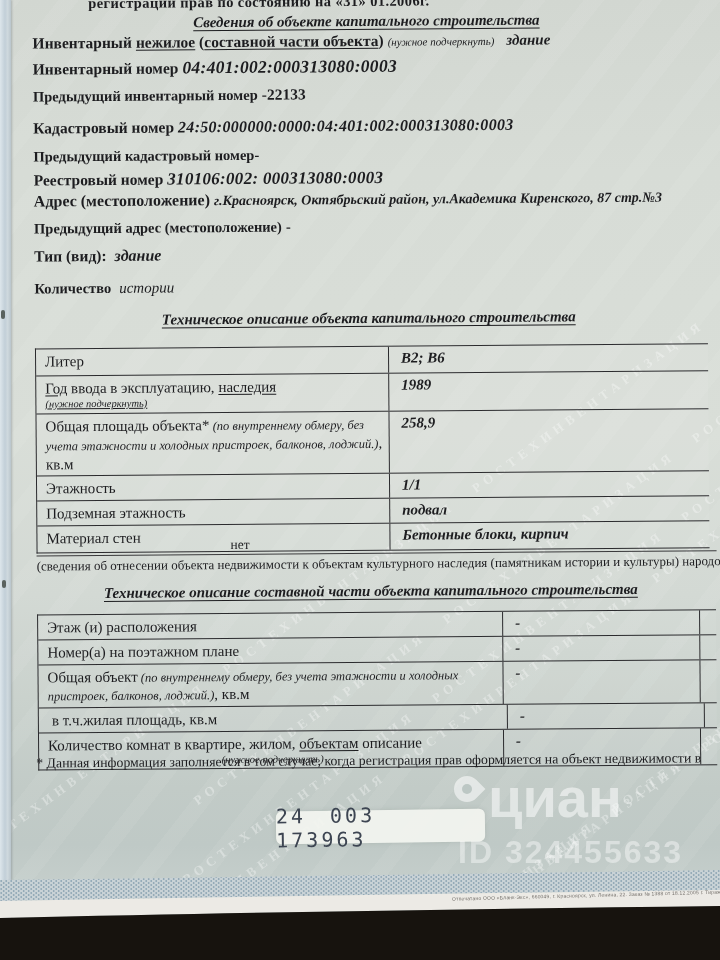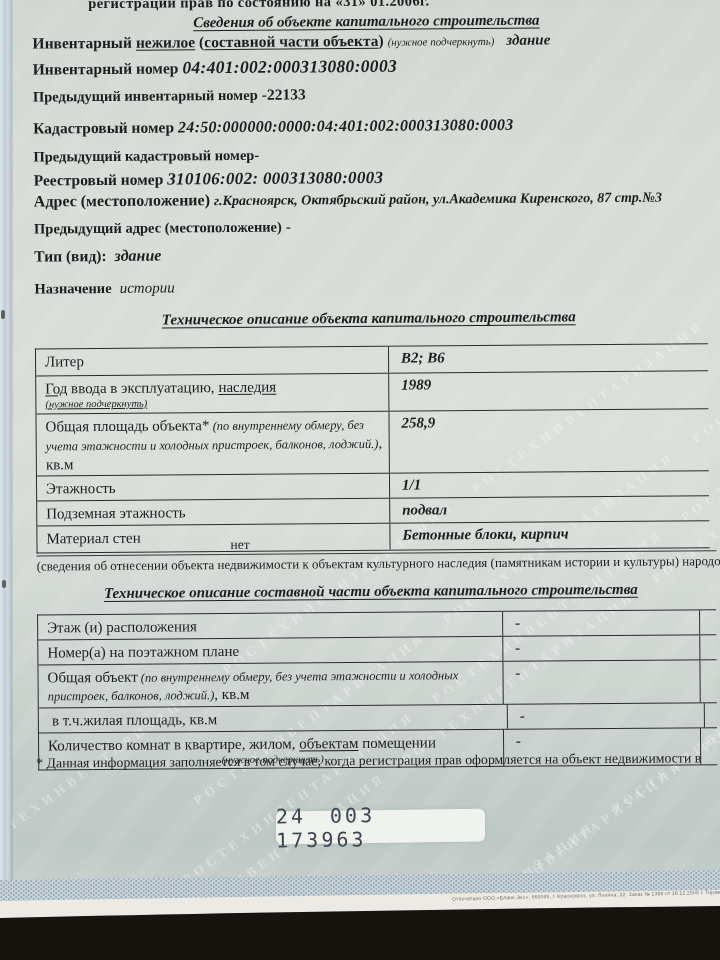--- a/index.html
+++ b/index.html
@@ -147,21 +147,21 @@
       <span class="lbl">Предыдущий адрес (местоположение)</span>
       <span class="lbl">-</span>
     </div>
 
     <div class="abs" style="top:245px;left:36px;">
       <span class="lbl-lg">Тип (вид):</span>
       &nbsp;<span class="val" style="font-size:16px;">здание</span>
     </div>
 
     <div class="abs" style="top:277px;left:36px;">
-      <span class="lbl">Назначение</span>
+      <span class="lbl">Количество</span>
       &nbsp;<span class="val" style="font-weight:normal;">истории</span>
     </div>
 
     <div class="abs title" style="top:310px;">
       <span>Техническое описание объекта капитального строительства</span>
     </div>
 
     <div class="tbl t1" style="top:346px;width:672px;">
       <div class="trow" style="min-height:26px;">
         <div class="cl">Литер</div>
@@ -220,35 +220,40 @@
         <div class="cv">-</div>
         <div class="stub"></div>
       </div>
       <div class="trow" style="min-height:20px;">
         <div class="cl" style="padding-left:13px;">в т.ч.жилая площадь, кв.м</div>
         <div class="cv">-</div>
         <div class="stub"></div>
       </div>
       <div class="trow" style="min-height:32px;">
         <div class="cl">
-          <span>Количество комнат в квартире, жилом, </span><span class="u">объектам</span><span> помещении</span>
+          <span>Количество комнат в квартире, жилом, </span><span class="u">объектам</span><span> описание</span>
           <span class="tiny-c">(нужное подчеркнуть)</span>
         </div>
         <div class="cv">-</div>
         <div class="stub"></div>
       </div>
     </div>
 
     <div class="abs" style="top:753px;left:34px;width:720px;font-size:13.8px;white-space:nowrap;">* Данная информация заполняется в том случае, когда регистрация прав оформляется на объект недвижимости в</div>
   </div>
 
   <div class="serial-band">
     <span class="serial-text">24 003 173963</span>
   </div>
 
+  <div class="cian">
+    <div class="pin"></div>
+    <div class="cian-text">циан</div>
+    <div class="cian-id">ID 324455633</div>
+  </div>
 
   <svg class="bottom-svg" width="720" height="92" viewBox="0 0 720 92">
     <defs>
       <pattern id="ht" patternUnits="userSpaceOnUse" width="5" height="4">
         <rect width="5" height="4" fill="#c9d2d6"></rect>
         <circle cx="1.2" cy="1" r="0.9" fill="#8ea6b4"></circle>
         <circle cx="3.7" cy="3" r="0.9" fill="#8ea6b4"></circle>
       </pattern>
     </defs>
     <path d="M0,12 C240,9 480,6 720,2 L720,22 C480,25 240,29 0,33 Z" fill="url(#ht)"></path>

